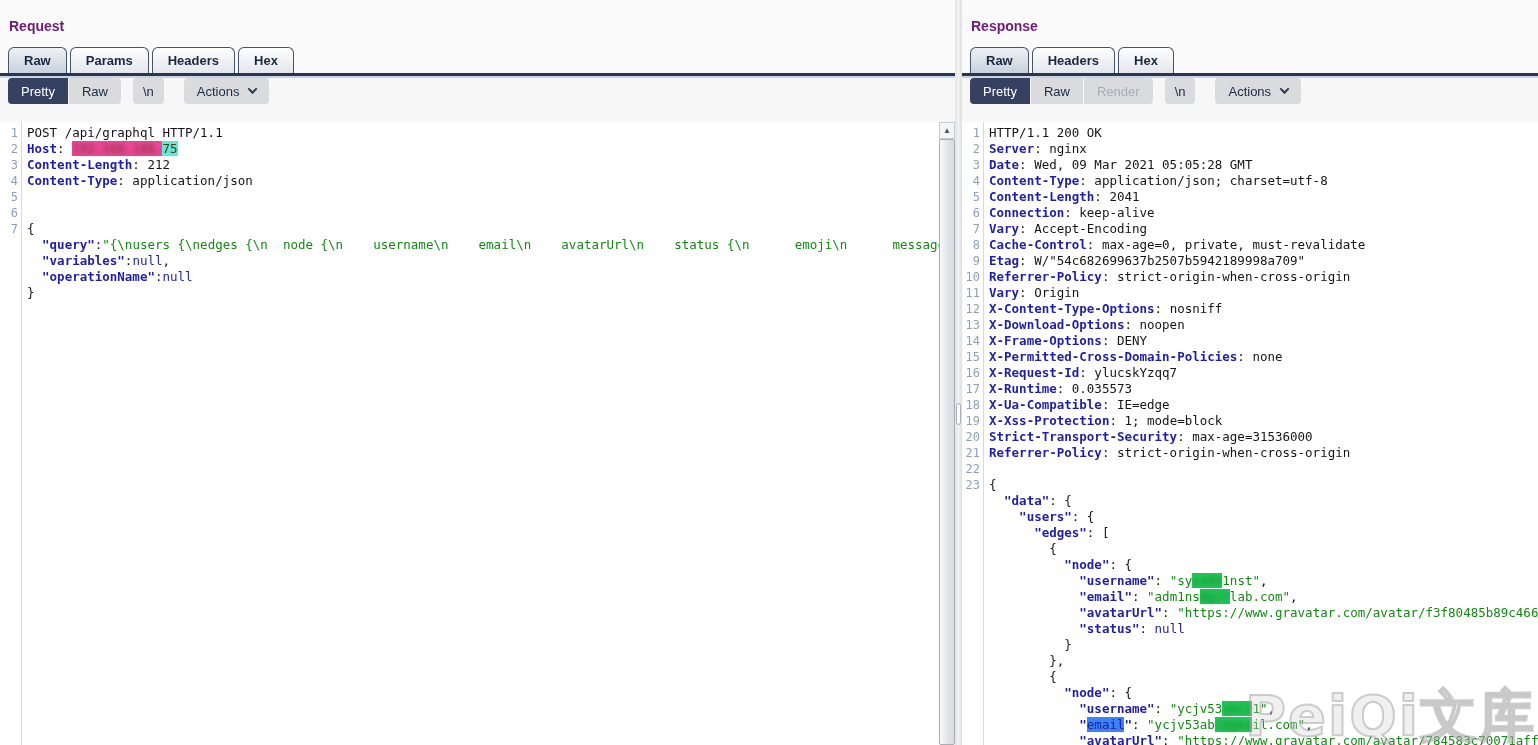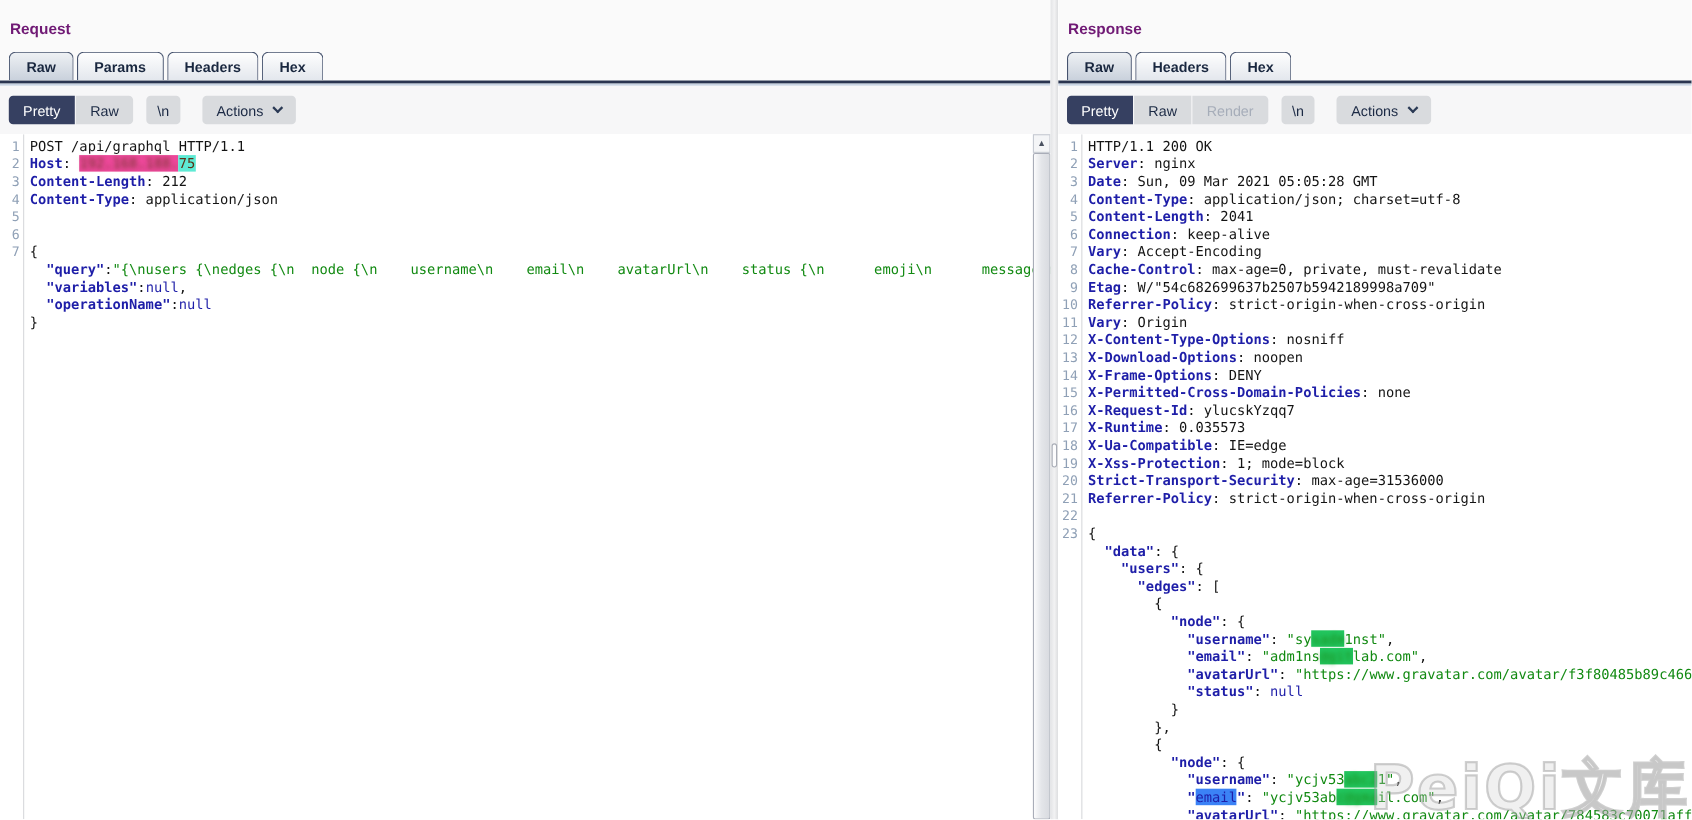--- a/index.html
+++ b/index.html
@@ -23,21 +23,21 @@
   .tabs { position:absolute; left:8px; bottom:0; display:flex; align-items:flex-end; gap:3px; }
   .tab { height:26px; padding:0 15px; display:flex; align-items:center;
          font-size:13px; font-weight:600; color:#19273f;
          border:1px solid #46536e; border-bottom:none; border-radius:6px 6px 0 0;
          background:linear-gradient(#fefefe,#e3e7ed); cursor:default; }
   .tab.active { background:linear-gradient(#eef1f4,#c9d1dc); }
   .rule-dark  { height:3px; background:#2a3550; }
   .rule-light { height:2px; background:#c9d4e3; }
 
   
-  .toolbar { height:44px; background:#f7f7f8; display:flex; align-items:center; padding-left:8px; }
+  .toolbar { height:44px; background:#f7f7f8; display:flex; align-items:flex-start; padding-left:8px; }
   .seg-group { display:flex; }
   .seg { height:26px; padding:0 13px; display:flex; align-items:center; font-size:13px;
          color:#1b2944; background:#d9dbde; margin-right:1px; }
   .seg:first-child { border-radius:4px 0 0 4px; }
   .seg:last-child  { border-radius:0 4px 4px 0; margin-right:0; }
   .seg.active { background:#364061; color:#ffffff; }
   .seg.disabled { color:#a6adb9; }
   .btn { height:26px; padding:0 10px; display:flex; align-items:center; font-size:13px;
          color:#1b2944; background:#d9dbde; border-radius:4px; }
   .btn-nl { margin-left:12px; }
@@ -151,21 +151,21 @@
       <div class="btn btn-nl">\n</div>
       <div class="btn btn-actions">
         <span>Actions</span>
         <span class="chev"></span>
       </div>
     </div>
 
     <div class="code-area">
         <div class="code-line"><span class="gutter">1</span><span class="code-text"><span class="sg-p">HTTP/1.1 200 OK</span></span></div>
         <div class="code-line"><span class="gutter">2</span><span class="code-text"><span class="sg-k">Server</span><span class="sg-p">: nginx</span></span></div>
-        <div class="code-line"><span class="gutter">3</span><span class="code-text"><span class="sg-k">Date</span><span class="sg-p">: Sun, 09 Mar 2021 05:05:28 GMT</span></span></div>
+        <div class="code-line"><span class="gutter">3</span><span class="code-text"><span class="sg-k">Date</span><span class="sg-p">: Wed, 09 Mar 2021 05:05:28 GMT</span></span></div>
         <div class="code-line"><span class="gutter">4</span><span class="code-text"><span class="sg-k">Content-Type</span><span class="sg-p">: application/json; charset=utf-8</span></span></div>
         <div class="code-line"><span class="gutter">5</span><span class="code-text"><span class="sg-k">Content-Length</span><span class="sg-p">: 2041</span></span></div>
         <div class="code-line"><span class="gutter">6</span><span class="code-text"><span class="sg-k">Connection</span><span class="sg-p">: keep-alive</span></span></div>
         <div class="code-line"><span class="gutter">7</span><span class="code-text"><span class="sg-k">Vary</span><span class="sg-p">: Accept-Encoding</span></span></div>
         <div class="code-line"><span class="gutter">8</span><span class="code-text"><span class="sg-k">Cache-Control</span><span class="sg-p">: max-age=0, private, must-revalidate</span></span></div>
         <div class="code-line"><span class="gutter">9</span><span class="code-text"><span class="sg-k">Etag</span><span class="sg-p">: W/"54c682699637b2507b5942189998a709"</span></span></div>
         <div class="code-line"><span class="gutter">10</span><span class="code-text"><span class="sg-k">Referrer-Policy</span><span class="sg-p">: strict-origin-when-cross-origin</span></span></div>
         <div class="code-line"><span class="gutter">11</span><span class="code-text"><span class="sg-k">Vary</span><span class="sg-p">: Origin</span></span></div>
         <div class="code-line"><span class="gutter">12</span><span class="code-text"><span class="sg-k">X-Content-Type-Options</span><span class="sg-p">: nosniff</span></span></div>
         <div class="code-line"><span class="gutter">13</span><span class="code-text"><span class="sg-k">X-Download-Options</span><span class="sg-p">: noopen</span></span></div>

